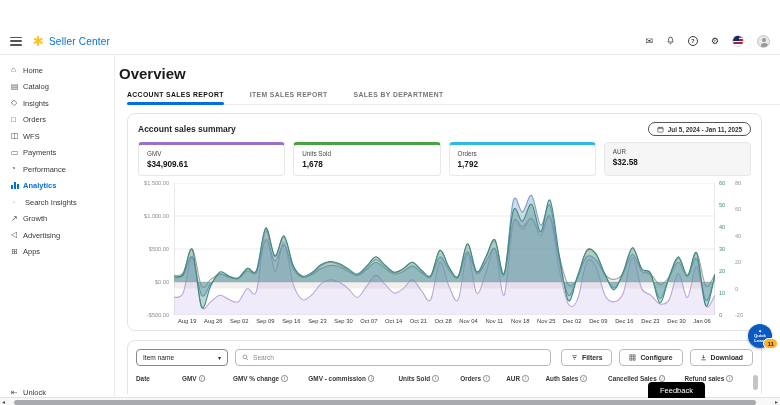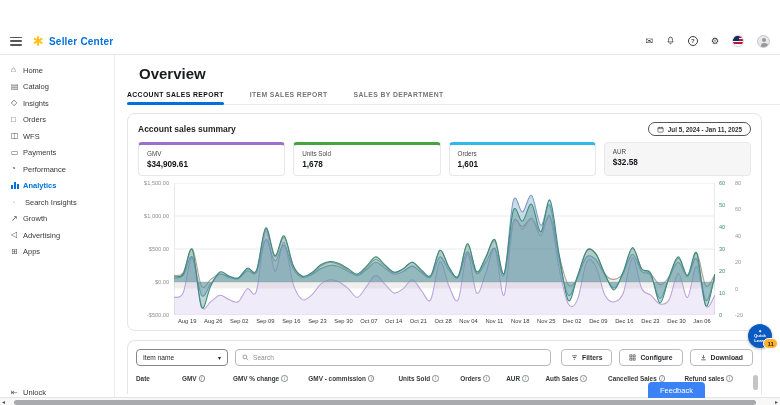--- a/index.html
+++ b/index.html
@@ -8,21 +8,21 @@
 
   
   .top-space { height:28px; background:#fff; }
   .app-header { height:26px; display:flex; align-items:center; padding:0 10px; background:#fff; }
   .menu-btn { width:12px; height:9px; display:flex; flex-direction:column; justify-content:space-between; margin-right:10px; cursor:pointer; }
   .menu-btn i { display:block; height:1.5px; background:#55565a; border-radius:1px; }
   .spark { position:relative; width:12px; height:12px; margin-right:5px; }
   .spark i { position:absolute; left:5px; top:1px; width:2.4px; height:10px; background:#ffc220; border-radius:2px; }
   .spark i:nth-child(2){ transform:rotate(60deg); }
   .spark i:nth-child(3){ transform:rotate(120deg); }
-  .brand { font-size:10px; font-weight:bold; color:#0071dc; letter-spacing:.2px; }
+  .brand { font-size:10px; font-weight:normal; color:#0071dc; letter-spacing:.2px; }
   .header-right { margin-left:auto; display:flex; align-items:center; gap:13px; }
   .hicon { font-size:9px; color:#2e2f32; line-height:1; cursor:pointer; }
   .help-circle { width:10px; height:10px; border:1px solid #3a3b3e; border-radius:50%; font-size:6px; font-weight:bold; color:#3a3b3e; display:flex; align-items:center; justify-content:center; cursor:pointer; }
   .flag { position:relative; width:12px; height:12px; border-radius:50%; overflow:hidden; border:1px solid #d8d9db; cursor:pointer;
     background:repeating-linear-gradient(180deg,#b31942 0 1.6px,#ffffff 1.6px 3.2px); }
   .flag i { position:absolute; left:0; top:0; width:55%; height:50%; background:#0a3161; }
   .avatar { position:relative; width:13px; height:13px; border-radius:50%; background:#e7e8ea; border:1px solid #c6c7c9; overflow:hidden; cursor:pointer; }
   .avatar .head { position:absolute; left:4px; top:2.5px; width:4px; height:4px; border-radius:50%; background:#96989c; }
   .avatar .body { position:absolute; left:2.5px; top:7.5px; width:7px; height:5px; border-radius:50% 50% 0 0; background:#96989c; }
   .header-divider { height:1px; background:#e7e8e9; }
@@ -37,21 +37,21 @@
   .side-item.active .side-label, .side-item.active .side-icon { color:#0071dc; font-weight:bold;text-align:center; }
   .bar-icon { display:inline-flex; align-items:flex-end; gap:1px; height:7px; width:12px; }
   .bar-icon i { width:2px; background:#0071dc; display:block; }
   .bar-icon i:nth-child(1){ height:4px; } .bar-icon i:nth-child(2){ height:7px; } .bar-icon i:nth-child(3){ height:5px; }
   .unlock-row { position:absolute; bottom:8px; left:0; width:100%; display:flex; align-items:center; padding-left:11px; cursor:pointer; }
   .unlock-row .side-icon { width:12px; font-size:8px; color:#55565a; }
   .unlock-row .side-label { font-size:7.5px; color:#37383b; }
 
   
   .main { position:absolute; left:115px; top:55px; right:0; bottom:0; background:#fff; }
-  .page-title { margin:10px 0 0 24px; font-size:15px; font-weight:bold; color:#1a1b1d; }
+  .page-title { margin:10px 0 0 4px; font-size:15px; font-weight:bold; color:#1a1b1d; }
   .tabs { display:flex; gap:26px; margin:9px 0 0 12px; border-bottom:1px solid #e9eaeb; padding-right:12px; }
   .tab { font-size:6.8px; font-weight:bold; letter-spacing:.4px; color:#75767a; padding-bottom:6px; position:relative; cursor:pointer; white-space:nowrap; }
   .tab.active { color:#0f1012; }
   .tab.active::after { content:""; position:absolute; left:0; right:0; bottom:-1px; height:3px; border-radius:2px; background:#0071dc; }
 
   .card { border:1px solid #e3e4e6; border-radius:8px; background:#fff; }
   .summary-card { margin:8px 18px 0 12px; padding:8px 10px 6px 10px; }
   .summary-head { display:flex; align-items:center; justify-content:space-between; }
   .summary-title { font-size:8.5px; font-weight:bold; color:#1f2022; }
   .date-btn { display:flex; align-items:center; gap:4px; border:1.3px solid #55565a; border-radius:12px; padding:2.5px 8px; font-size:6.3px; font-weight:bold; color:#2e2f32; cursor:pointer; background:#fff; }
@@ -88,21 +88,21 @@
   .toolbar-buttons { display:flex; gap:7px; margin-left:10px; }
   .tbtn { display:flex; align-items:center; gap:4px; border:1px solid #babbbe; border-radius:4px; height:17px; padding:0 9px; font-size:6.8px; font-weight:bold; color:#2b2c2f; background:#fff; cursor:pointer; white-space:nowrap; }
   .tbtn svg { width:7px; height:7px; }
 
   .table-head { display:flex; margin-top:9px; align-items:center; }
   .th { display:flex; align-items:center; gap:2px; font-size:6.4px; font-weight:bold; color:#37383b; white-space:nowrap; }
   .info-dot { width:6.5px; height:6.5px; border:1px solid #8a8c8f; border-radius:50%; color:#6f7174; font-size:4.5px; font-weight:normal; display:inline-flex; align-items:center; justify-content:center; font-style:italic; cursor:pointer; }
   .v-thumb { position:absolute; right:3px; top:34px; width:5px; height:15px; background:#c4c5c8; border-radius:3px; cursor:pointer; }
 
   
-  .feedback-btn { position:absolute; left:648px; bottom:7px; background:#3b82f6; color:#fff; font-size:7.5px; padding:3.5px 12px; border-radius:4px 4px 0 0; cursor:pointer; z-index:5; }
+  .feedback-btn { position:absolute; left:648px; bottom:7px; background:#000000; color:#fff; font-size:7.5px; padding:3.5px 12px; border-radius:4px 4px 0 0; cursor:pointer; z-index:5; }
   .quick-learn { position:absolute; right:8px; top:324px; width:24px; height:24px; border-radius:50%; background:#0b5ac2; color:#fff; display:flex; flex-direction:column; align-items:center; justify-content:center; cursor:pointer; z-index:6; box-shadow:0 1px 3px rgba(0,0,0,.3); }
   .quick-learn .ql-spark { font-size:5px; line-height:1; }
   .quick-learn .ql-text { font-size:4.3px; font-weight:bold; text-align:center; line-height:1.15; }
   .ql-badge { position:absolute; right:2px; top:338px; min-width:13px; height:11px; background:#ffb02e; border-radius:6px; color:#3a2b00; font-size:6.2px; font-weight:bold; display:flex; align-items:center; justify-content:center; padding:0 3px; z-index:7; border:1px solid #fff; }
 
   
   .h-scroll { position:absolute; left:0; right:0; bottom:0; height:8px; background:#f8f8f8; border-top:1px solid #e4e4e5; z-index:4; }
   .h-scroll .arrow { position:absolute; top:0; font-size:6px; color:#55565a; line-height:8px; cursor:pointer; }
   .h-scroll .arrow.left { left:2px; }
   .h-scroll .arrow.right { right:2px; }
@@ -230,21 +230,21 @@
         <div class="metric" style="border-top-color: rgb(155, 111, 204);">
           <div class="m-label">GMV</div>
           <div class="m-value">$34,909.61</div>
         </div>
         <div class="metric" style="border-top-color: rgb(71, 162, 63);">
           <div class="m-label">Units Sold</div>
           <div class="m-value">1,678</div>
         </div>
         <div class="metric" style="border-top-color: rgb(47, 184, 232);">
           <div class="m-label">Orders</div>
-          <div class="m-value">1,601</div>
+          <div class="m-value">1,792</div>
         </div>
         <div class="metric muted">
           <div class="m-label">AUR</div>
           <div class="m-value">$32.58</div>
         </div>
       </div>
 
     <div class="chart-wrap">
       <div class="y-left" id="y-left">
           <span style="top: 0%;">$1,500.00</span>

